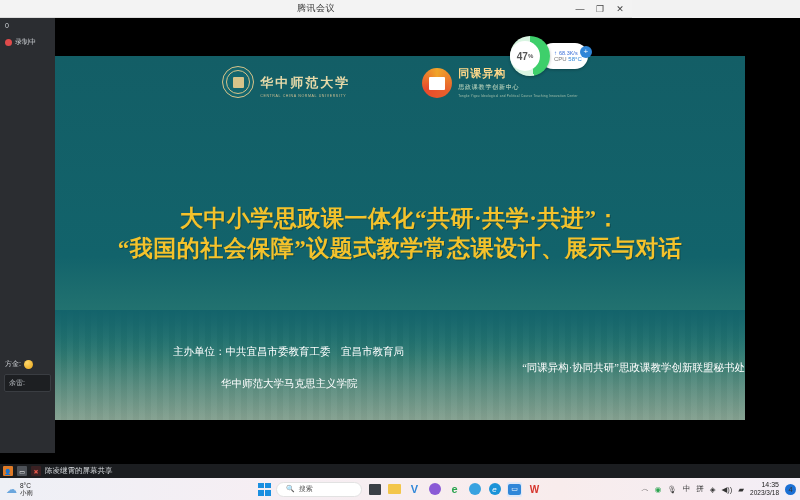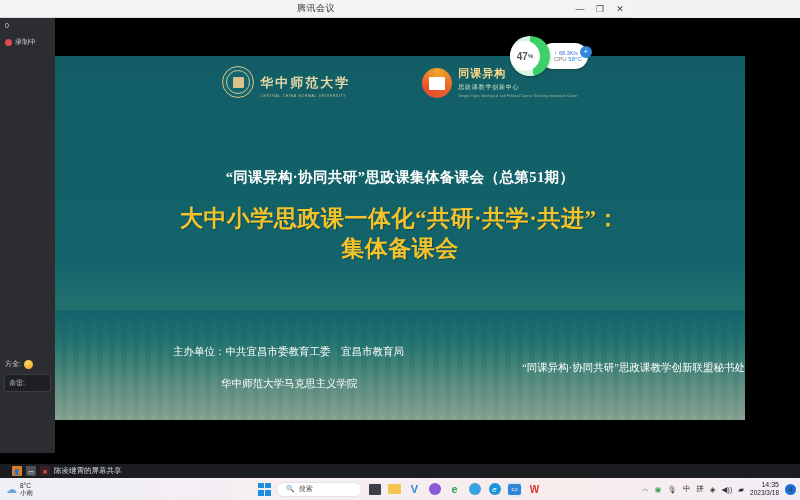--- a/index.html
+++ b/index.html
@@ -195,21 +195,21 @@
     width:11px;height:11px;border-radius:2px; background:#5c3a3a;
     display:flex;align-items:center;justify-content:center;
     font-size:7px; color:#e8705a;
   }
   .spk-txt { font-size:7.5px; color:#e8eaec; white-space:nowrap; }
 
   
   .sharebar {
     position:absolute; left:0; bottom:22px; width:800px; height:14px;
     background:#1b1d20;
-    display:flex; align-items:center; gap:4px; padding-left:12px;
+    display:flex; align-items:center; gap:4px; padding-left:3px;
   }
   .sb-ic { width:10px;height:10px; border-radius:1px; display:flex;
            align-items:center;justify-content:center;font-size:6px;color:#fff;}
   .ic-orange{background:#e07b27;}
   .ic-gray{background:#4e5258;}
   .ic-red{background:#3a2022;color:#e0564a;}
   .share-txt{ font-size:7.5px; color:#d9dcdf; }
 
   
   .taskbar {
@@ -318,25 +318,24 @@
                   <i></i>
                 </span>
               <span class="logo-txt">
                 <span class="logo2-cn">同课异构</span>
                 <span class="logo2-sub">思政课教学创新中心</span>
                 <span class="logo2-en">Tongke Yigou Ideological and Political Course Teaching Innovation Center</span>
               </span>
             </div>
           </div>
 
-          <div class="subtitle">“同课异构·协同共研”思政课集体备课会（总第51期）</div>
 
           <div class="maintitle">
             <div>大中小学思政课一体化“共研·共学·共进”：</div>
-            <div>集体备课会</div>
+            <div>“我国的社会保障”议题式教学常态课设计、展示与对话</div>
           </div>
 
           <div class="orgblock">
             <div class="org-l1">主办单位：中共宜昌市委教育工委　宜昌市教育局</div>
             <div class="org-l4">“同课异构·协同共研”思政课教学创新联盟秘书处</div>
             <div class="org-l5">华中师范大学马克思主义学院</div>
 
           </div>
 
         </div>

